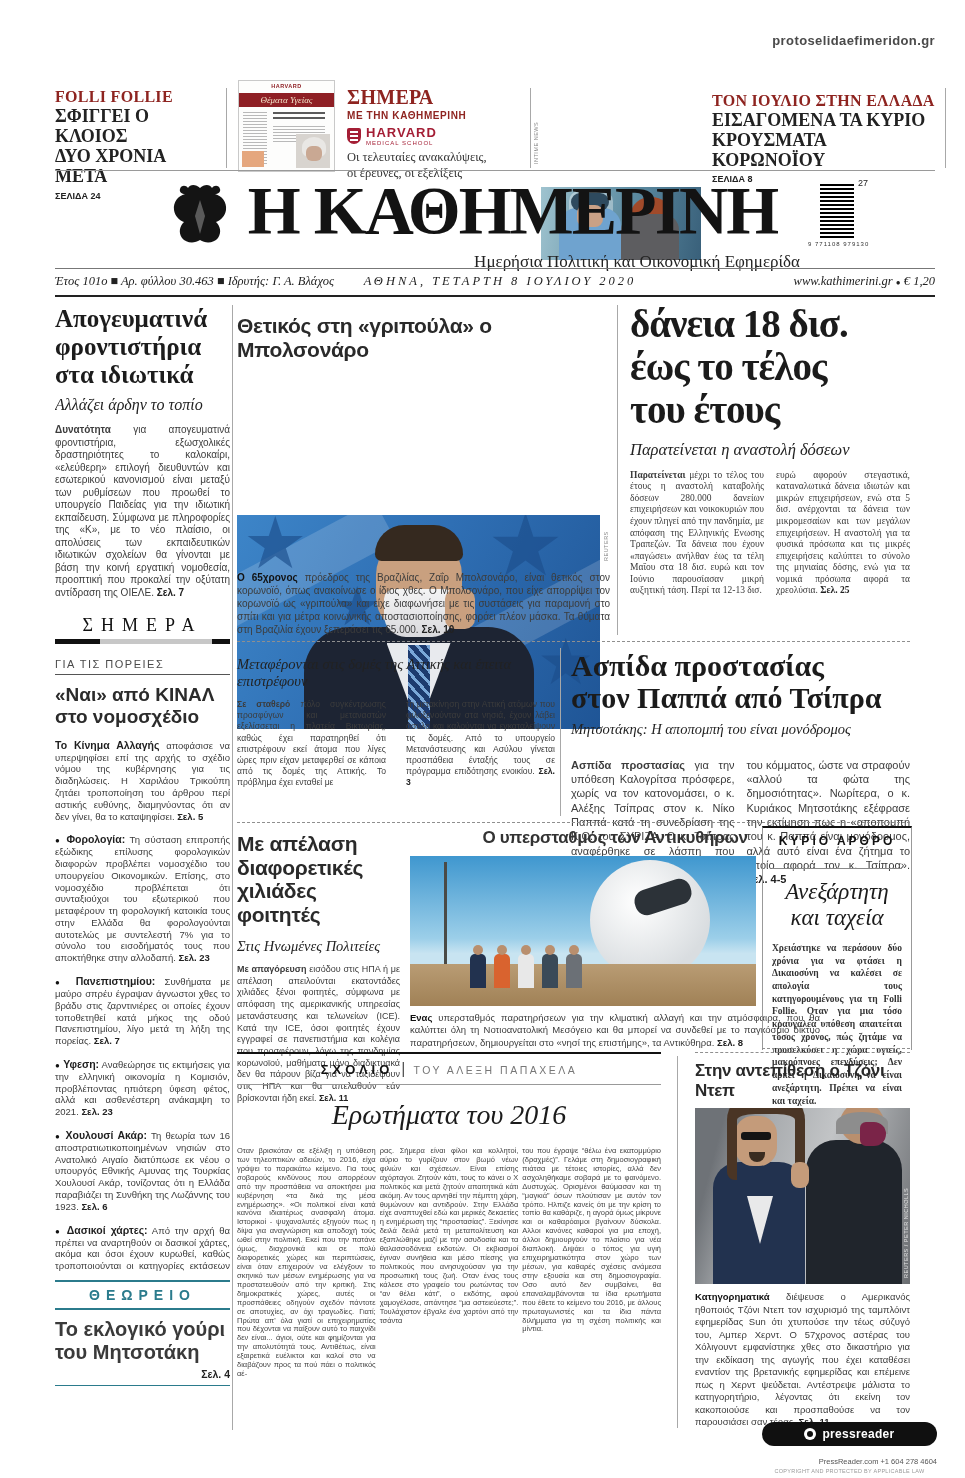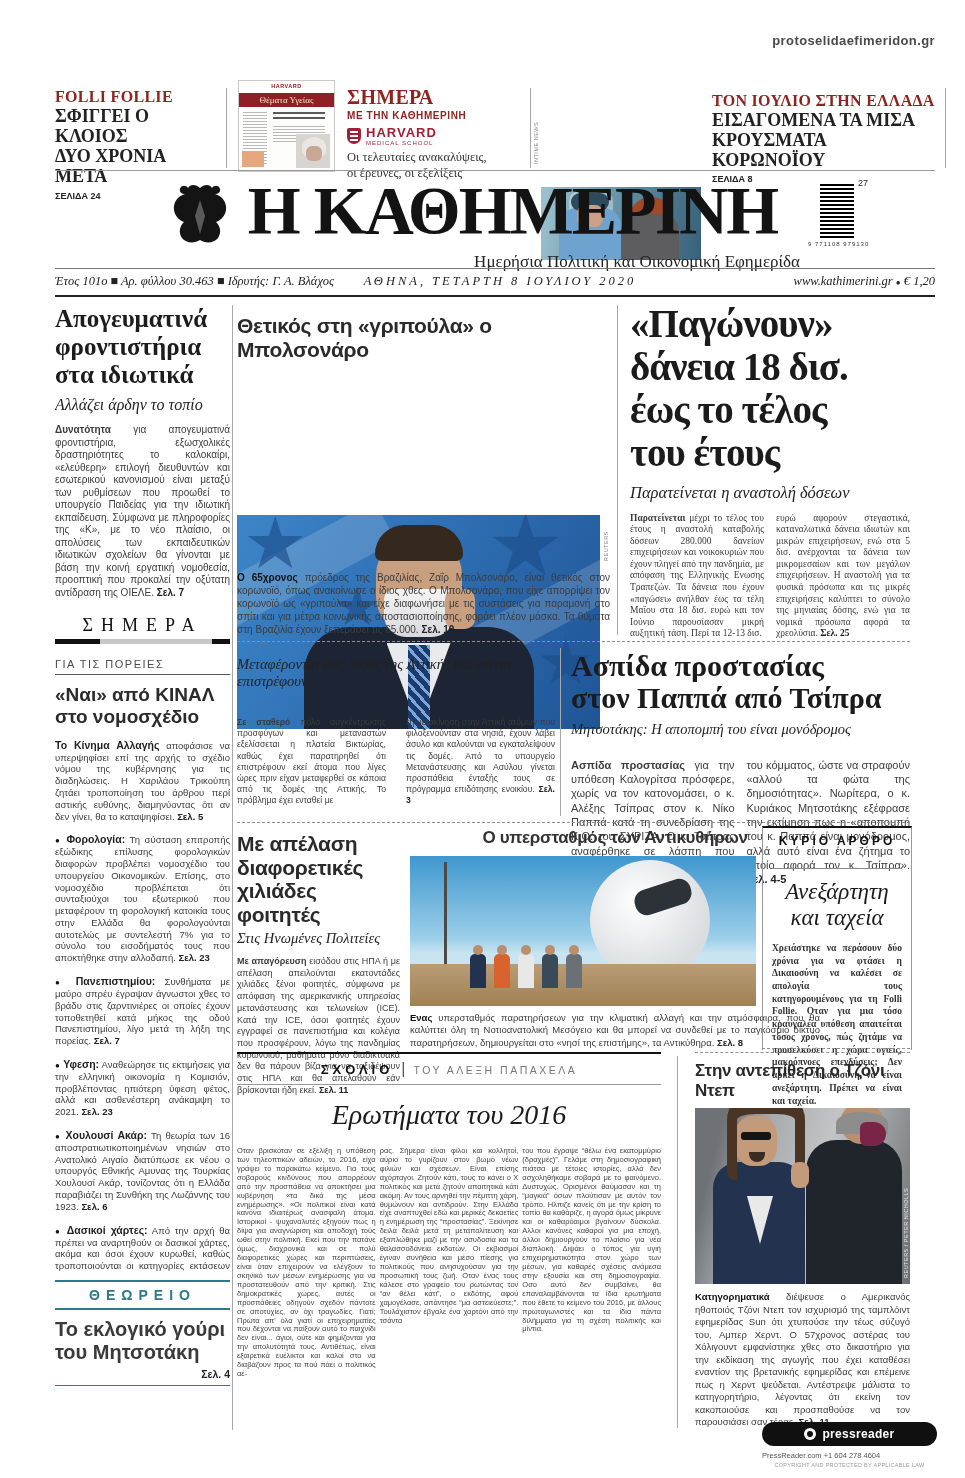--- a/index.html
+++ b/index.html
@@ -96,21 +96,21 @@
   #ph-covid{background:linear-gradient(100deg,#9fc3cf,#5b8aa0 55%,#39607a);}
   .cv-medic{position:absolute;left:18px;bottom:-4px;width:62px;height:56px;background:#6fa3cf;border-radius:18px 18px 0 0;}
   .cv-cap{position:absolute;left:30px;top:6px;width:38px;height:18px;background:#2e4a5e;border-radius:9px;}
   .cv-face{position:absolute;left:36px;top:18px;width:26px;height:22px;background:#caa186;border-radius:8px;}
   .cv-shield{position:absolute;left:28px;top:4px;width:44px;height:40px;background:rgba(255,255,255,.35);border-radius:10px;}
   .cv-pat{position:absolute;right:22px;bottom:-4px;width:58px;height:50px;background:#5d5d60;border-radius:16px 16px 0 0;}
   .cv-hair{position:absolute;right:30px;top:10px;width:40px;height:34px;background:#a14a2a;border-radius:50% 50% 40% 40%;}
   
   #ph-supp{background:#fdfdfc;border:1px solid #c9c9c9;}
   .sp-band{position:absolute;left:0;top:12px;width:100%;height:14px;background:#8e1f24;}
-  .sp-band span{display:block;text-align:center;font-family:"Liberation Serif",serif;
+  .sp-band span{display:block;text-align:center;font-family:"Liberation Serif",serif;font-style:italic;
                 color:#f3e3c9;font-size:9px;line-height:14px;}
   .sp-harv{position:absolute;top:2px;width:100%;text-align:center;font-size:5.5px;font-weight:bold;color:#8e1f24;letter-spacing:.5px;}
   .sp-lines{position:absolute;background:repeating-linear-gradient(#b9b9b9 0 1px,transparent 1px 3px);}
   .sp-head{position:absolute;left:34px;top:31px;width:52px;height:10px;
            background:repeating-linear-gradient(#5a5a5a 0 2px,transparent 2px 5px);}
   .sp-photo{position:absolute;right:4px;bottom:3px;width:34px;height:34px;background:#d8d4cf;}
   .sp-fhair{position:absolute;right:8px;bottom:14px;width:24px;height:20px;background:#e9e7e4;border-radius:50% 50% 30% 30%;}
   .sp-fface{position:absolute;right:12px;bottom:10px;width:16px;height:15px;background:#c9a893;border-radius:6px;}
   .sp-orange{position:absolute;left:3px;bottom:4px;width:22px;height:16px;background:#e5a77e;}
   
@@ -145,21 +145,21 @@
 
   
   .crest{display:inline-block;width:14px;height:16px;background:#a41e35;border-radius:2px 2px 7px 7px;position:relative;vertical-align:middle;}
   .crest:after{content:"";position:absolute;left:3px;top:3px;width:8px;height:2px;background:#fff;box-shadow:0 4px 0 #fff,0 8px 0 #fff;}
 
   
   .pr-pill{display:flex;align-items:center;gap:6px;background:#101010;border-radius:14px;height:24px;padding:0 12px;justify-content:center;}
   .pr-dot{width:12px;height:12px;border-radius:50%;background:#fff;position:relative;}
   .pr-dot:after{content:"";position:absolute;left:3px;top:3px;width:6px;height:6px;border-radius:50%;background:#101010;}
   .pr-text{color:#fff;font-size:12px;font-weight:bold;letter-spacing:.3px;}
-  .pr-sub{font-size:7.5px;color:#555;text-align:left;margin-top:5px;}
+  .pr-sub{font-size:7.5px;color:#555;text-align:right;margin-top:11px;}
   .pr-sub2{font-size:5.5px;color:#999;text-align:center;margin-top:2px;letter-spacing:.3px;}
 </style>
 </head>
 <body>
 
 <div id="page">
 
   <div class="abs" style="left:600px;top:33px;width:335px;text-align:right;font-size:13px;font-weight:bold;color:#4a4a4a;letter-spacing:.4px;">protoselidaefimeridon.gr</div>
 
   <div class="abs" style="left:55px;top:88px;width:165px;">
@@ -205,21 +205,21 @@
   <div class="abs photo" id="ph-covid" style="left:541px;top:95px;width:160px;height:73px;">
     <div class="cv-shield"></div>
     <div class="cv-medic"></div>
     <div class="cv-cap"></div>
     <div class="cv-face"></div>
     <div class="cv-hair"></div>
     <div class="cv-pat"></div>
   </div>
   <div class="abs" style="left:712px;top:92px;width:228px;">
     <div class="teaser-kicker">ΤΟΝ ΙΟΥΛΙΟ ΣΤΗΝ ΕΛΛΑΔΑ</div>
-    <div class="teaser-title">ΕΙΣΑΓΟΜΕΝΑ ΤΑ ΜΙΣΑ</div>
+    <div class="teaser-title">ΕΙΣΑΓΟΜΕΝΑ ΤΑ ΚΥΡΙΟ</div>
     <div class="teaser-title">ΚΡΟΥΣΜΑΤΑ ΚΟΡΩΝΟΪΟΥ</div>
     <div class="teaser-page">ΣΕΛΙΔΑ 8</div>
   </div>
   <div class="abs vrule" style="left:945px;top:88px;height:80px;"></div>
   <div class="abs hrule" style="left:55px;top:170px;width:880px;"></div>
 
   <div class="abs" style="left:170px;top:181px;width:60px;height:66px;">
     <svg width="60" height="66" viewBox="0 0 60 64">
       <path d="M30 6 C26 2 20 2 18 6 C16 3 11 3 10 7 C9 10 12 12 15 12 C8 14 3 20 4 28 C5 34 9 38 14 40 C10 44 8 50 12 56 C16 61 24 62 30 58 C36 62 44 61 48 56 C52 50 50 44 46 40 C51 38 55 34 56 28 C57 20 52 14 45 12 C48 12 51 10 50 7 C49 3 44 3 42 6 C40 2 34 2 30 6 Z" fill="#141414"></path>
       <path d="M30 18 L25 34 L30 52 L35 34 Z" fill="#fff" opacity=".3"></path>
@@ -315,40 +315,39 @@
   <div class="abs credit-v" style="left:603px;top:495px;height:66px;">REUTERS</div>
   <div class="abs cap just" style="left:237px;top:571px;width:373px;font-size:10px;line-height:1.3;">
     <b>Ο 65χρονος</b><span> πρόεδρος της Βραζιλίας, Ζαΐρ Μπολσονάρο, είναι θετικός στον κορωνοϊό, όπως ανακοίνωσε ο ίδιος χθες. Ο Μπολσονάρο, που είχε απορρίψει τον κορωνοϊό ως «γριπούλα» και είχε διαφωνήσει με τις συστάσεις για παραμονή στο σπίτι και για μέτρα κοινωνικής αποστασιοποίησης, φοράει πλέον μάσκα. Τα θύματα στη Βραζιλία έχουν ξεπεράσει τις 65.000.</span>
     <span class="pagref">Σελ. 10</span>
   </div>
   <div class="abs dashed" style="left:237px;top:641px;width:673px;"></div>
   <div class="abs vrule" style="left:617px;top:305px;height:330px;"></div>
 
   <div class="abs" style="left:630px;top:303px;width:280px;">
     <div class="h-serif" style="font-size:39px;line-height:1.1;letter-spacing:-1px;">
-      <div>«Παγώνουν»</div>
       <div>δάνεια 18 δισ.</div>
       <div>έως το τέλος</div>
       <div>του έτους</div>
     </div>
     <div class="sub-ital" style="font-size:16.5px;margin-top:8px;">Παρατείνεται η αναστολή δόσεων</div>
     <div class="body-cols serif" style="margin-top:10px;font-size:9.5px;line-height:1.22;color:#3a3a3a;">
       <div class="just">
         <b>Παρατείνεται</b><span> μέχρι το τέλος του έτους η αναστολή καταβολής δόσεων 280.000 δανείων επιχειρήσεων και νοικοκυριών που έχουν πληγεί από την πανδημία, με απόφαση της Ελληνικής Ενωσης Τραπεζών. Τα δάνεια που έχουν «παγώσει» ανήλθαν έως τα τέλη Μαΐου στα 18 δισ. ευρώ και τον Ιούνιο παρουσίασαν μικρή αυξητική τάση. Περί τα 12-13 δισ.</span>
       </div>
       <div class="just">
         <span>ευρώ αφορούν στεγαστικά, καταναλωτικά δάνεια ιδιωτών και μικρών επιχειρήσεων, ενώ στα 5 δισ. ανέρχονται τα δάνεια των μικρομεσαίων και των μεγάλων επιχειρήσεων. Η αναστολή για τα φυσικά πρόσωπα και τις μικρές επιχειρήσεις καλύπτει το σύνολο της μηνιαίας δόσης, ενώ για τα νομικά πρόσωπα αφορά τα χρεολύσια.</span>
         <span class="pagref">Σελ. 25</span>
       </div>
     </div>
   </div>
 
   <div class="abs" style="left:237px;top:650px;width:318px;">
     <div class="sub-ital" style="font-size:14.5px;margin-top:6px;">Μεταφέρονται στις δομές της Αττικής και έπειτα επιστρέφουν</div>
-    <div class="body-cols" style="margin-top:27px;font-size:8.6px;line-height:1.3;color:#3c3c3c;gap:20px;">
+    <div class="body-cols" style="margin-top:9px;font-size:8.6px;line-height:1.3;color:#3c3c3c;gap:20px;">
       <div class="just">
         <b>Σε σταθερό</b><span> πόλο συγκέντρωσης προσφύγων και μεταναστών εξελίσσεται η πλατεία Βικτωρίας, καθώς έχει παρατηρηθεί ότι επιστρέφουν εκεί άτομα που λίγες ώρες πριν είχαν μεταφερθεί σε κάποια από τις δομές της Αττικής. Το πρόβλημα έχει ενταθεί με</span>
       </div>
       <div class="just">
         <span>τη μετακίνηση στην Αττική ατόμων που φιλοξενούνταν στα νησιά, έχουν λάβει άσυλο και καλούνται να εγκαταλείψουν τις δομές. Από το υπουργείο Μετανάστευσης και Ασύλου γίνεται προσπάθεια ένταξής τους σε πρόγραμμα επιδότησης ενοικίου.</span>
         <span class="pagref">Σελ. 3</span>
       </div>
     </div>
   </div>
   <div class="abs vrule" style="left:560px;top:648px;height:168px;"></div>
@@ -370,21 +369,21 @@
     </div>
   </div>
   <div class="abs dashed" style="left:237px;top:822px;width:673px;"></div>
 
   <div class="abs" style="left:237px;top:832px;width:163px;">
     <div class="h-sans" style="font-size:21px;line-height:1.12;">
       <div>Με απέλαση</div>
       <div>διαφορετικές</div>
       <div>χιλιάδες φοιτητές</div>
     </div>
-    <div class="sub-ital" style="font-size:14.5px;margin-top:4px;">Στις Ηνωμένες Πολιτείες</div>
+    <div class="sub-ital" style="font-size:14.5px;margin-top:12px;">Στις Ηνωμένες Πολιτείες</div>
     <div class="just" style="margin-top:9px;font-size:9px;line-height:1.3;color:#3c3c3c;">
       <b>Με απαγόρευση</b><span> εισόδου στις ΗΠΑ ή με απέλαση απειλούνται εκατοντάδες χιλιάδες ξένοι φοιτητές, σύμφωνα με απόφαση της αμερικανικής υπηρεσίας μετανάστευσης και τελωνείων (ICE). Κατά την ICE, όσοι φοιτητές έχουν εγγραφεί σε πανεπιστήμια και κολέγια που προσφέρουν, λόγω της πανδημίας κορωνοϊού, μαθήματα μόνο διαδικτυακά δεν θα πάρουν βίζα για να ταξιδέψουν στις ΗΠΑ και θα απελαθούν εάν βρίσκονται ήδη εκεί.</span>
       <span class="pagref">Σελ. 11</span>
     </div>
   </div>
 
   <div class="abs" style="left:410px;top:828px;width:410px;">
     <div class="h-sans" style="font-size:17px;text-align:center;font-weight:bold;color:#333;">Ο υπερσταθμός των Αντικυθήρων</div>
     <div class="photo" id="ph-anti" style="margin-top:8px;width:346px;height:150px;">
       <div class="an-pole"></div>

